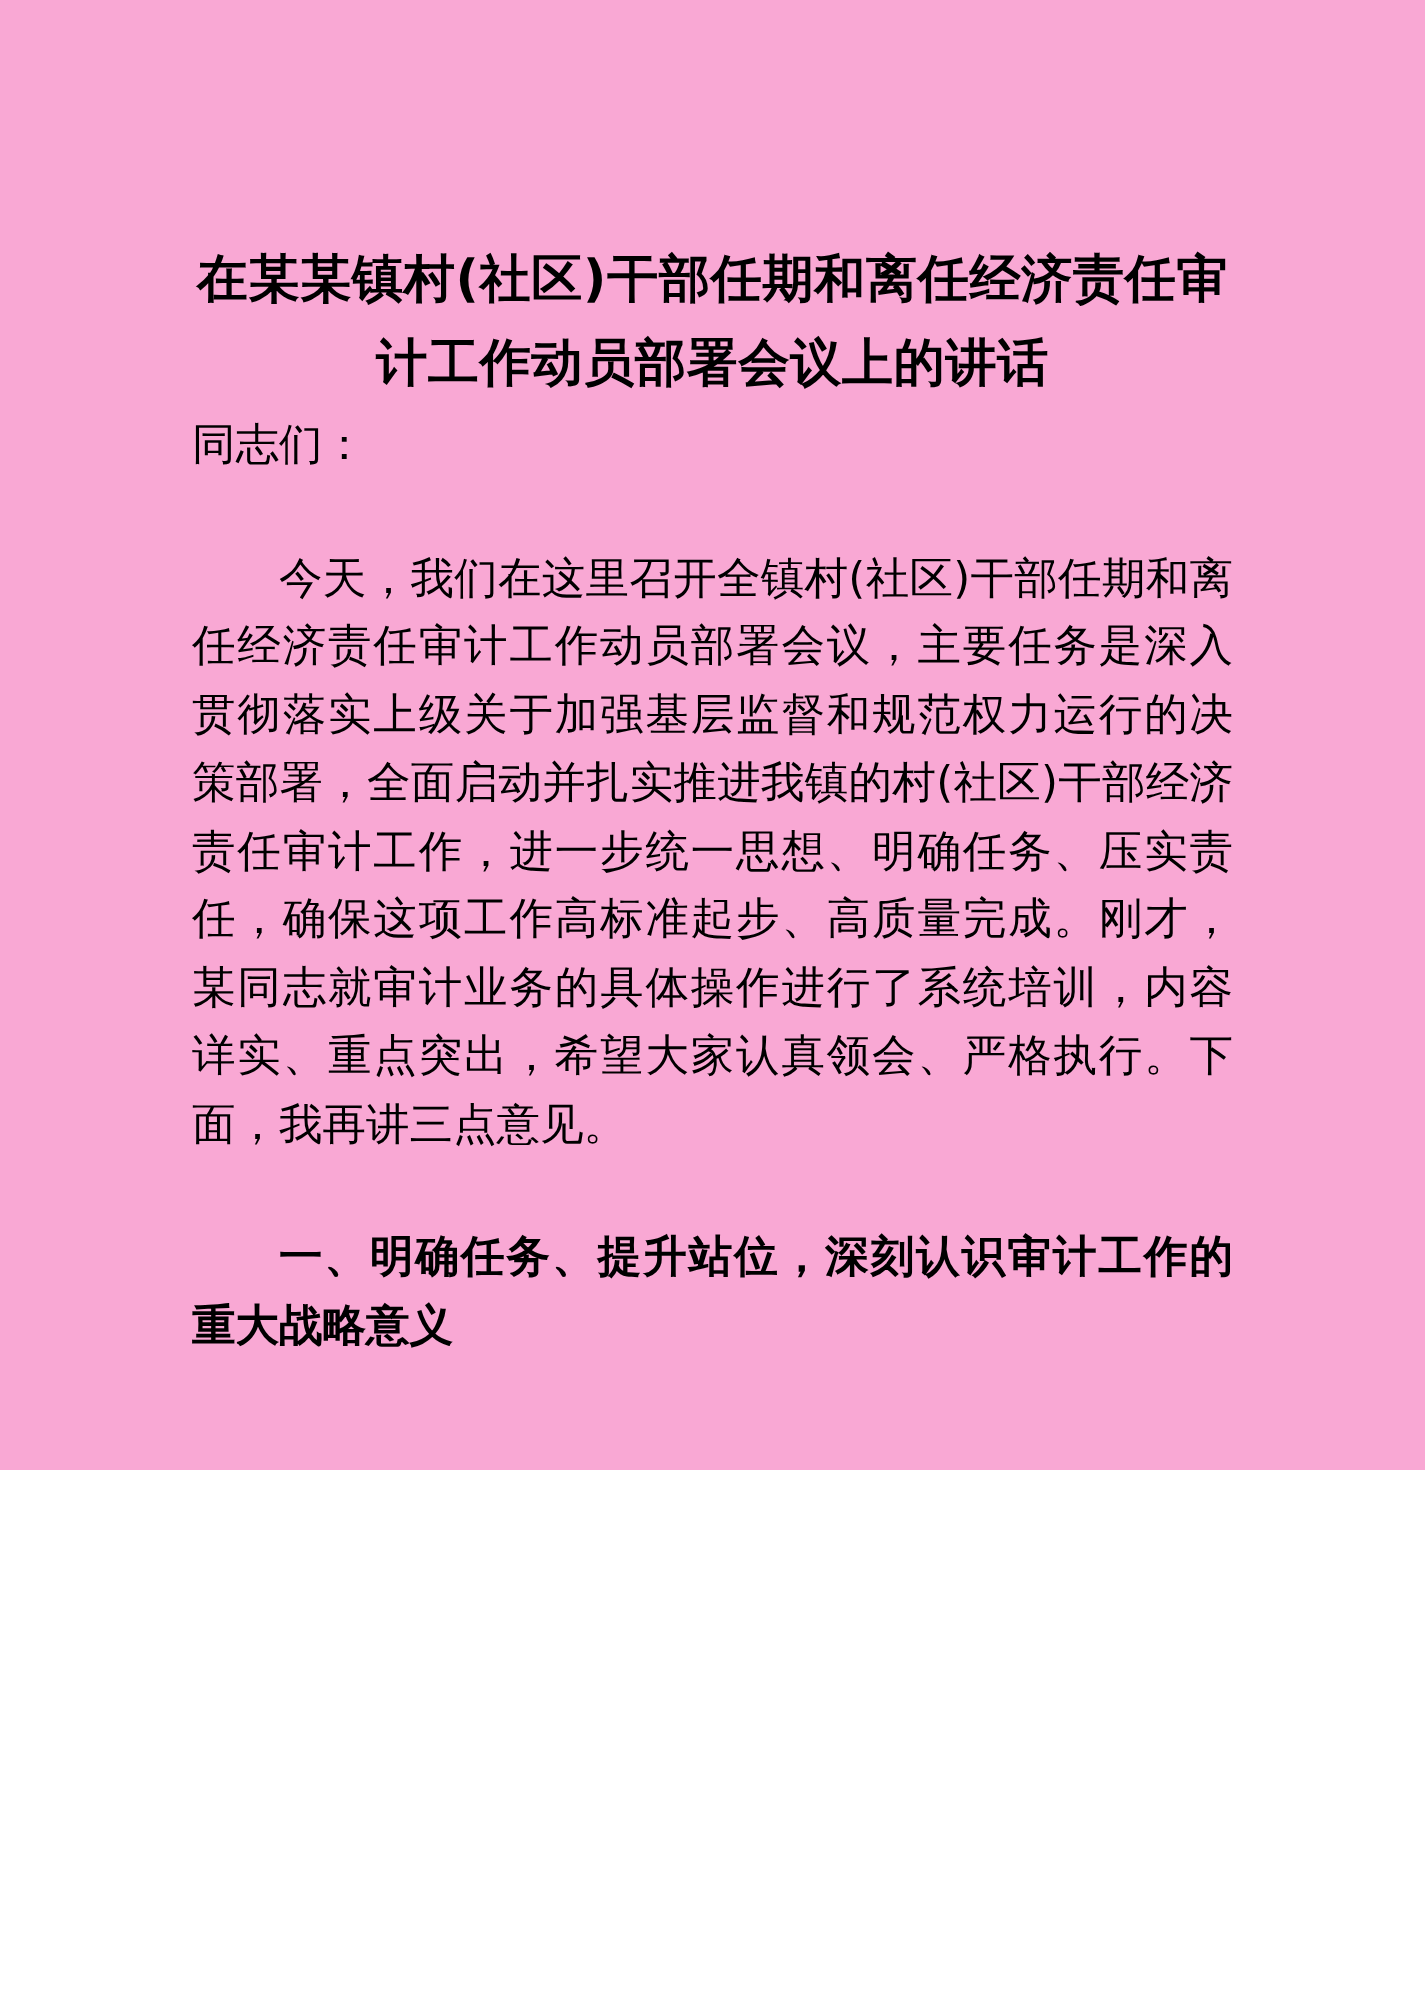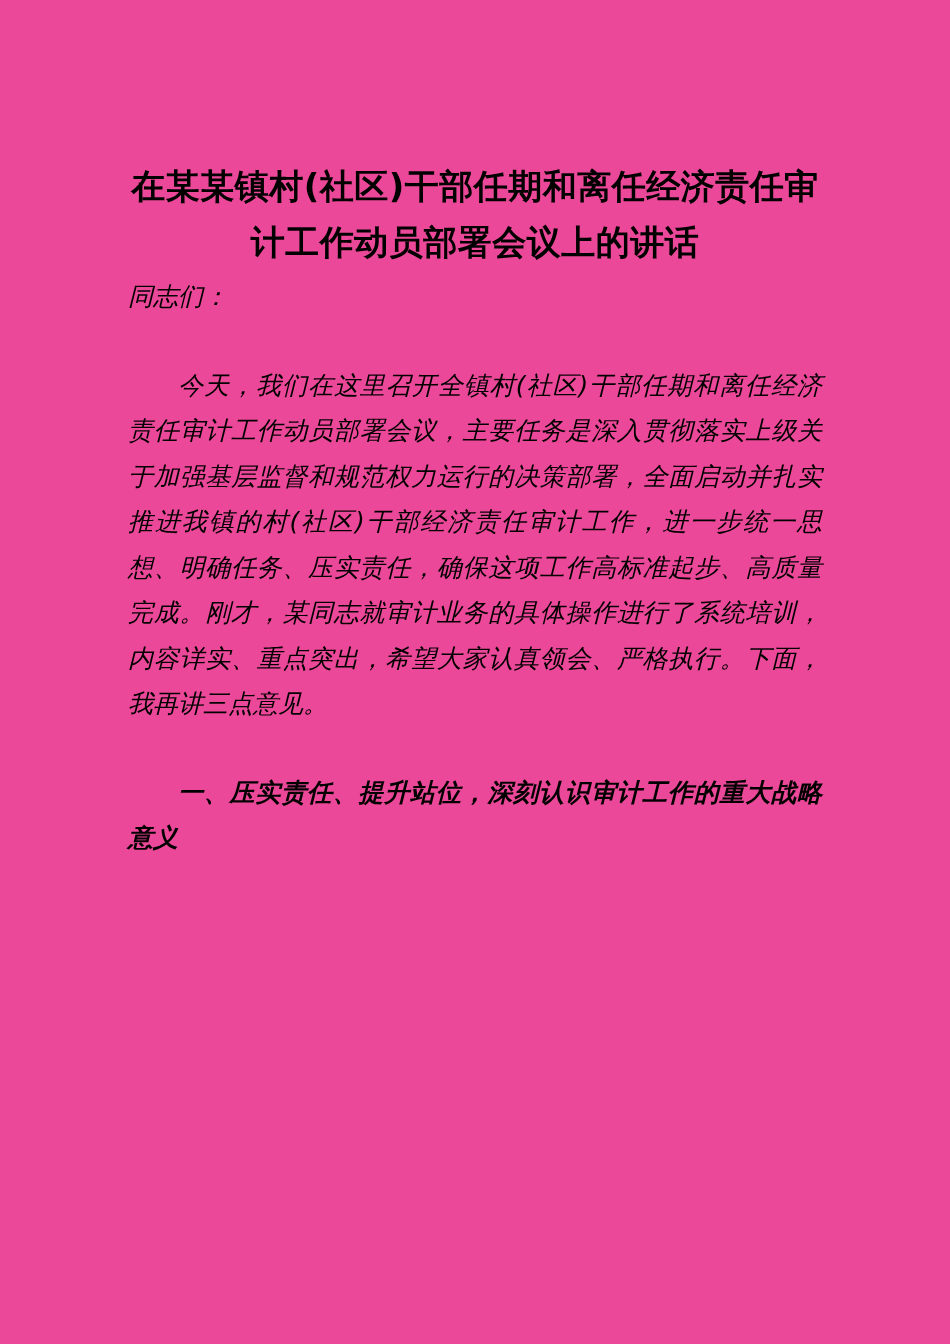--- a/index.html
+++ b/index.html
@@ -3,44 +3,43 @@
 <meta charset="utf-8">
 <style>
   html, body {
     margin: 0;
     padding: 0;
     background: #ffffff;
   }
   .page {
     position: relative;
     width: 950px;
-    height: 1344px;
+    height: 980px;
     box-sizing: border-box;
-    background: #ec4899;
+    background: #f9a8d4;
     color: #000000;
     padding: 158px 128px 0 128px;
     overflow: hidden;
     font-family: "DejaVu Sans", "Liberation Sans", sans-serif;
   }
   .doc-title {
     margin: 0 0 4px 0;
     font-size: 34px;
     font-weight: 700;
     line-height: 56px;
     text-align: center;
     letter-spacing: 0.5px;
   }
   .para {
     margin: 0;
-    font-size: 25px;
+    font-size: 29px;
     font-weight: 400;
     line-height: 45.5px;
     text-align: justify;
     word-break: break-all;
-    font-style: italic;
   }
   .salutation {
     text-indent: 0;
   }
   .indent {
     text-indent: 2em;
     margin-top: 43px;
   }
   .section-heading {
     font-weight: 700;
@@ -49,16 +48,16 @@
 </head>
 <body>
 
 <div class="page">
   <h1 class="doc-title">在某某镇村(社区)干部任期和离任经济责任审计工作动员部署会议上的讲话</h1>
 
   <p class="para salutation">同志们：</p>
 
   <p class="para indent">今天，我们在这里召开全镇村(社区)干部任期和离任经济责任审计工作动员部署会议，主要任务是深入贯彻落实上级关于加强基层监督和规范权力运行的决策部署，全面启动并扎实推进我镇的村(社区)干部经济责任审计工作，进一步统一思想、明确任务、压实责任，确保这项工作高标准起步、高质量完成。刚才，某同志就审计业务的具体操作进行了系统培训，内容详实、重点突出，希望大家认真领会、严格执行。下面，我再讲三点意见。</p>
 
-  <p class="para indent section-heading">一、压实责任、提升站位，深刻认识审计工作的重大战略意义</p>
+  <p class="para indent section-heading">一、明确任务、提升站位，深刻认识审计工作的重大战略意义</p>
 
 
 </div>
 
 </body></html>

